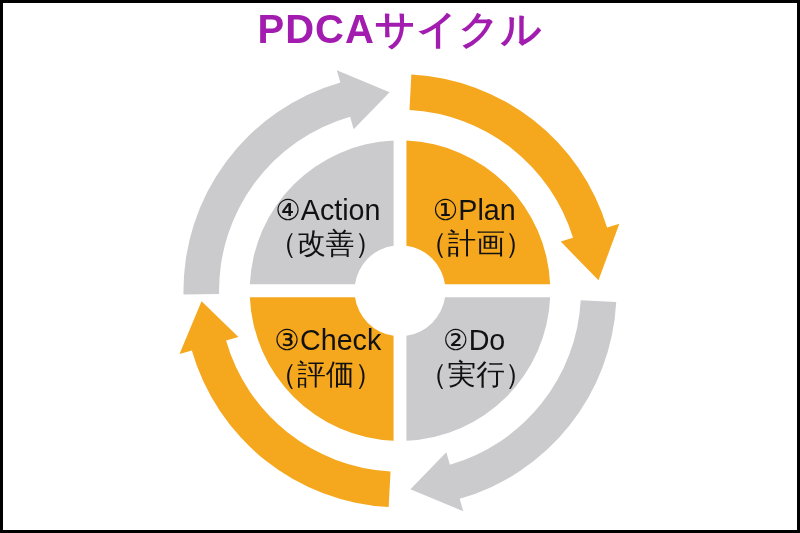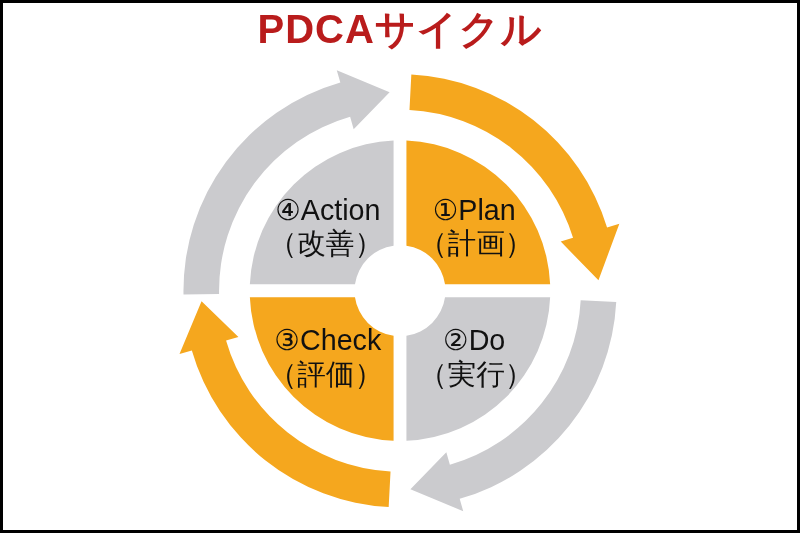--- a/index.html
+++ b/index.html
@@ -42,21 +42,21 @@
     font-size: 29px;
     font-weight: 400;
     fill: #111;
     text-anchor: middle;
   }
 </style>
 </head>
 <body>
 
 <div class="frame" style="border-color: rgb(0, 0, 0); background: rgb(255, 255, 255);">
-  <h1 class="title" style="color: #b91c1c;">PDCAサイクル</h1>
+  <h1 class="title" style="color: #a21caf;">PDCAサイクル</h1>
 
   <svg class="cycle" viewBox="0 0 800 533" aria-hidden="false">
     <g>
       <path d="M 181.03 294.82 A 219 219 0 0 1 339.64 80.48 L 336.05 67.99 L 389.48 90.28 L 353.14 127.59 L 349.56 115.09 A 183 183 0 0 0 217.03 294.19 Z" fill="#CBCBCE"></path>
       <path d="M 411.46 72.30 A 219 219 0 0 1 609.43 226.97 L 621.86 223.17 L 600.72 280.48 L 562.57 241.30 L 575.00 237.50 A 183 183 0 0 0 409.58 108.25 Z" fill="#F5A71E"></path>
       <path d="M 618.70 302.46 A 219 219 0 0 1 460.36 501.52 L 463.95 514.01 L 410.52 491.72 L 446.86 454.41 L 450.44 466.91 A 183 183 0 0 0 582.75 300.58 Z" fill="#CBCBCE"></path>
       <path d="M 388.54 509.70 A 219 219 0 0 1 189.48 351.36 L 176.99 354.95 L 199.28 301.52 L 236.59 337.86 L 224.09 341.44 A 183 183 0 0 0 390.42 473.75 Z" fill="#F5A71E"></path>
     </g>
 
     <g>

